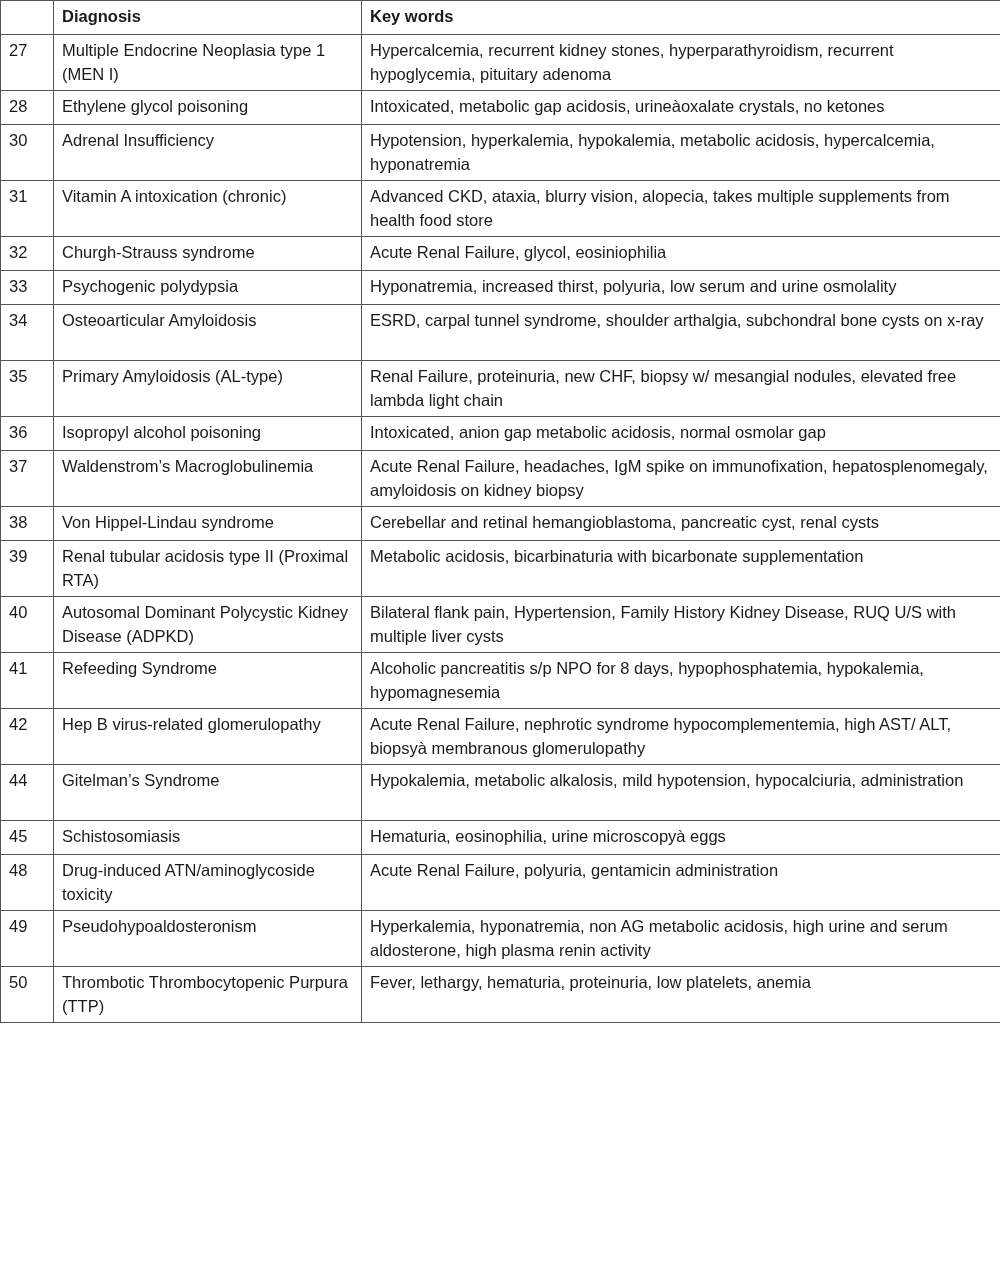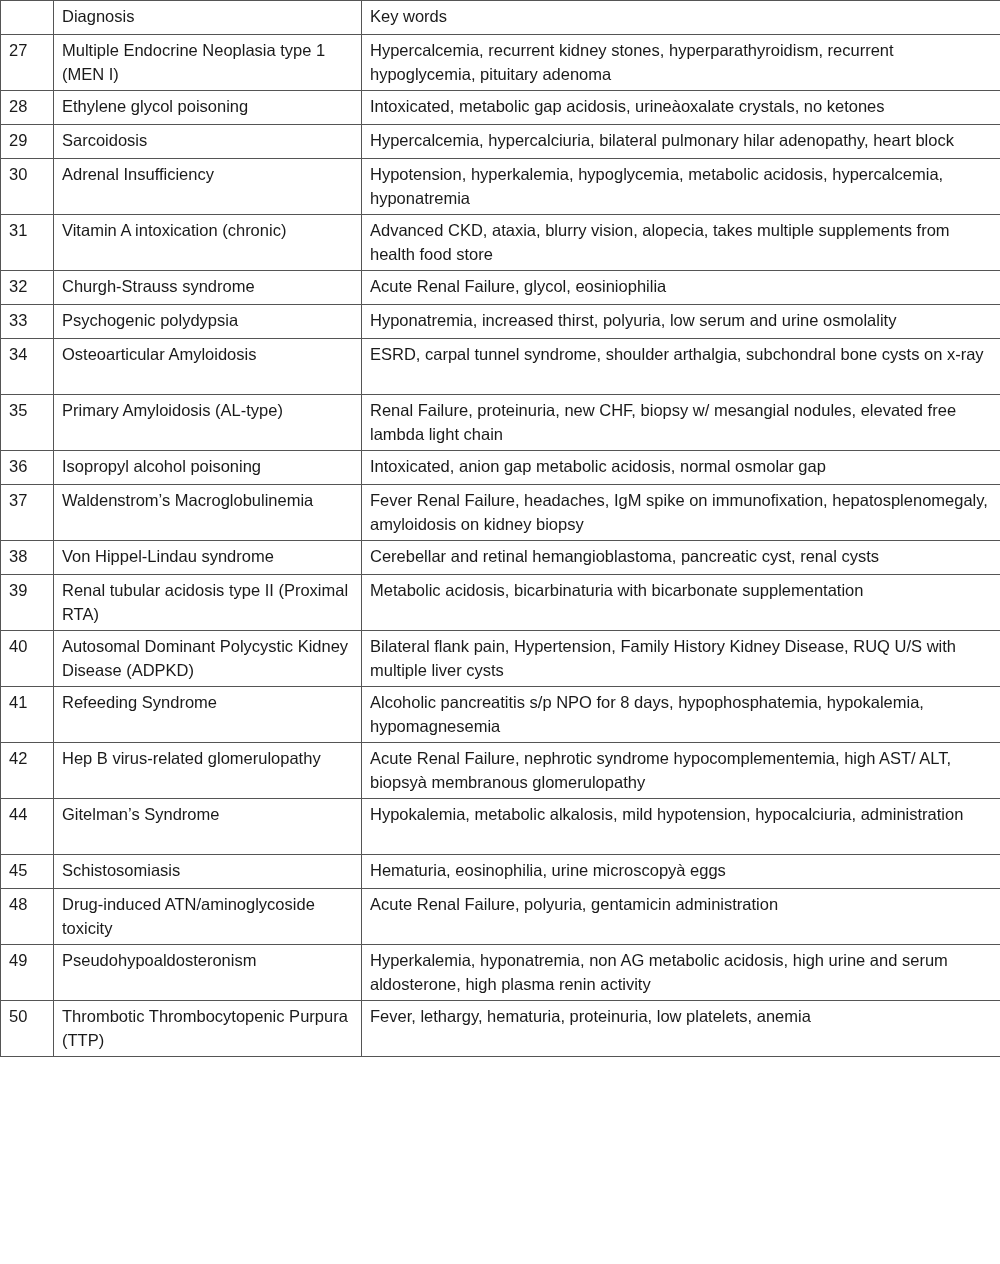--- a/index.html
+++ b/index.html
@@ -13,21 +13,21 @@
     color: #1a1a1a;
   }
   td, th {
     border: 1.5px solid #555555;
     padding: 3px 8px 4px 8px;
     vertical-align: top;
     line-height: 24px;
     text-align: left;
     word-wrap: break-word;
   }
-  th { font-weight: normal; height: 26px; }
+  th { font-weight: bold; height: 26px; }
   col.c1 { width: 53px; }
   col.c2 { width: 308px; }
   col.c3 { width: 639px; }
   tr.one td { height: 26px; }
   tr.two td { height: 48px; }
   table { border-left: 1.5px solid #555; border-right: 1.5px solid #555; }
 </style>
 </head>
 <body>
 
@@ -48,29 +48,24 @@
       <tr class="two">
         <td>27</td>
         <td>Multiple Endocrine Neoplasia type 1 (MEN I)</td>
         <td>Hypercalcemia, recurrent kidney stones, hyperparathyroidism, recurrent hypoglycemia, pituitary adenoma</td>
       </tr>
       <tr class="one">
         <td>28</td>
         <td>Ethylene glycol poisoning</td>
         <td>Intoxicated, metabolic gap acidosis, urineàoxalate crystals, no ketones</td>
       </tr>
-      <tr class="one">
-        <td>29</td>
-        <td>Sarcoidosis</td>
-        <td>Hypercalcemia, hypercalciuria, bilateral pulmonary hilar adenopathy, heart block</td>
-      </tr>
       <tr class="two">
         <td>30</td>
         <td>Adrenal Insufficiency</td>
-        <td>Hypotension, hyperkalemia, hypoglycemia, metabolic acidosis, hypercalcemia, hyponatremia</td>
+        <td>Hypotension, hyperkalemia, hypokalemia, metabolic acidosis, hypercalcemia, hyponatremia</td>
       </tr>
       <tr class="two">
         <td>31</td>
         <td>Vitamin A intoxication (chronic)</td>
         <td>Advanced CKD, ataxia, blurry vision, alopecia, takes multiple supplements from health food store</td>
       </tr>
       <tr class="one">
         <td>32</td>
         <td>Churgh-Strauss syndrome</td>
         <td>Acute Renal Failure, glycol, eosiniophilia</td>
@@ -91,21 +86,21 @@
         <td>Renal Failure, proteinuria, new CHF, biopsy w/ mesangial nodules, elevated free lambda light chain</td>
       </tr>
       <tr class="one">
         <td>36</td>
         <td>Isopropyl alcohol poisoning</td>
         <td>Intoxicated, anion gap metabolic acidosis, normal osmolar gap</td>
       </tr>
       <tr class="two">
         <td>37</td>
         <td>Waldenstrom’s Macroglobulinemia</td>
-        <td>Fever Renal Failure, headaches, IgM spike on immunofixation, hepatosplenomegaly, amyloidosis on kidney biopsy</td>
+        <td>Acute Renal Failure, headaches, IgM spike on immunofixation, hepatosplenomegaly, amyloidosis on kidney biopsy</td>
       </tr>
       <tr class="one">
         <td>38</td>
         <td>Von Hippel-Lindau syndrome</td>
         <td>Cerebellar and retinal hemangioblastoma, pancreatic cyst, renal cysts</td>
       </tr>
       <tr class="two">
         <td>39</td>
         <td>Renal tubular acidosis type II (Proximal RTA)</td>
         <td>Metabolic acidosis, bicarbinaturia with bicarbonate supplementation</td>

